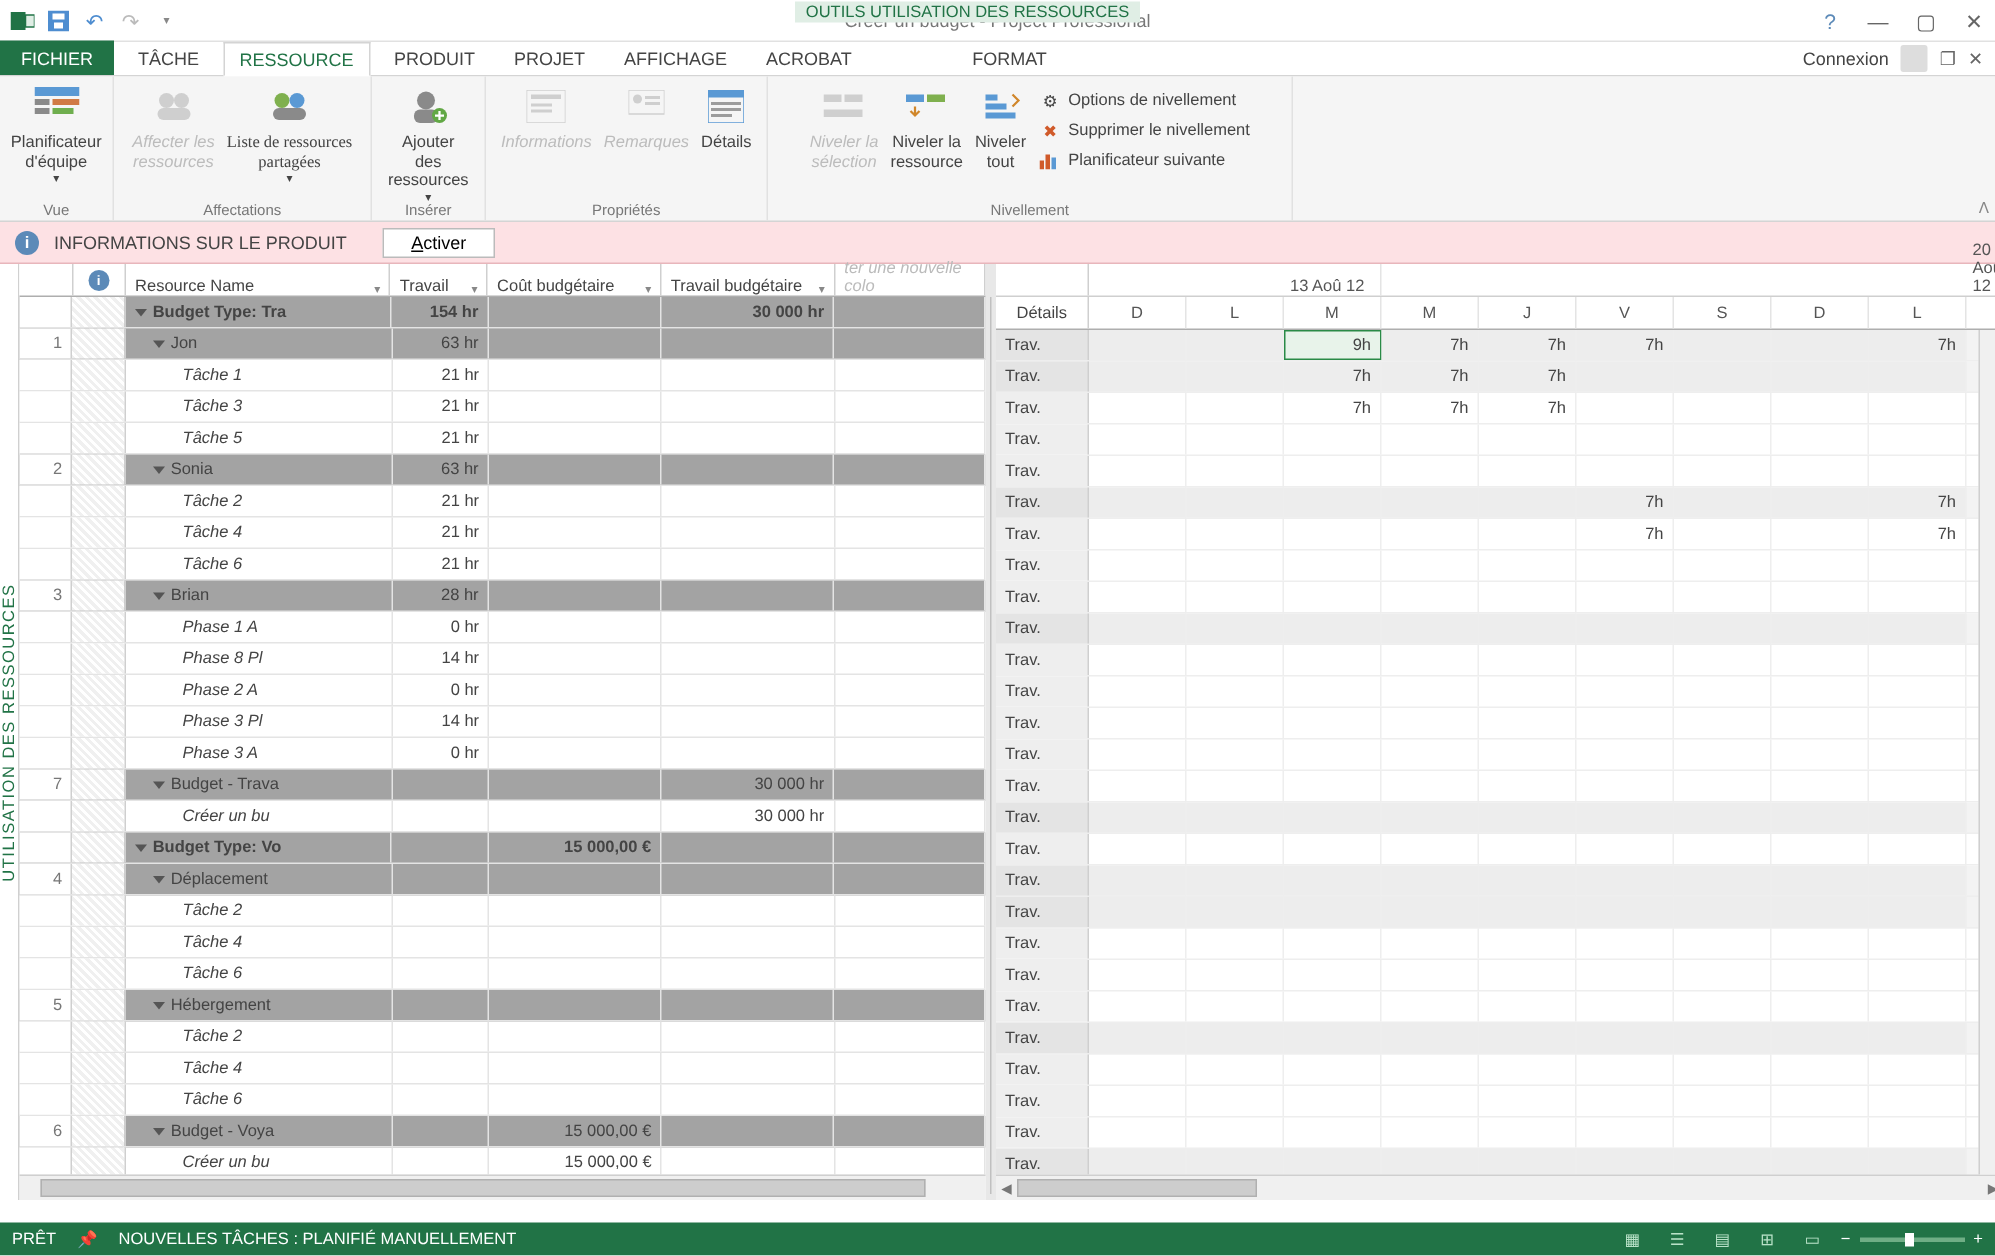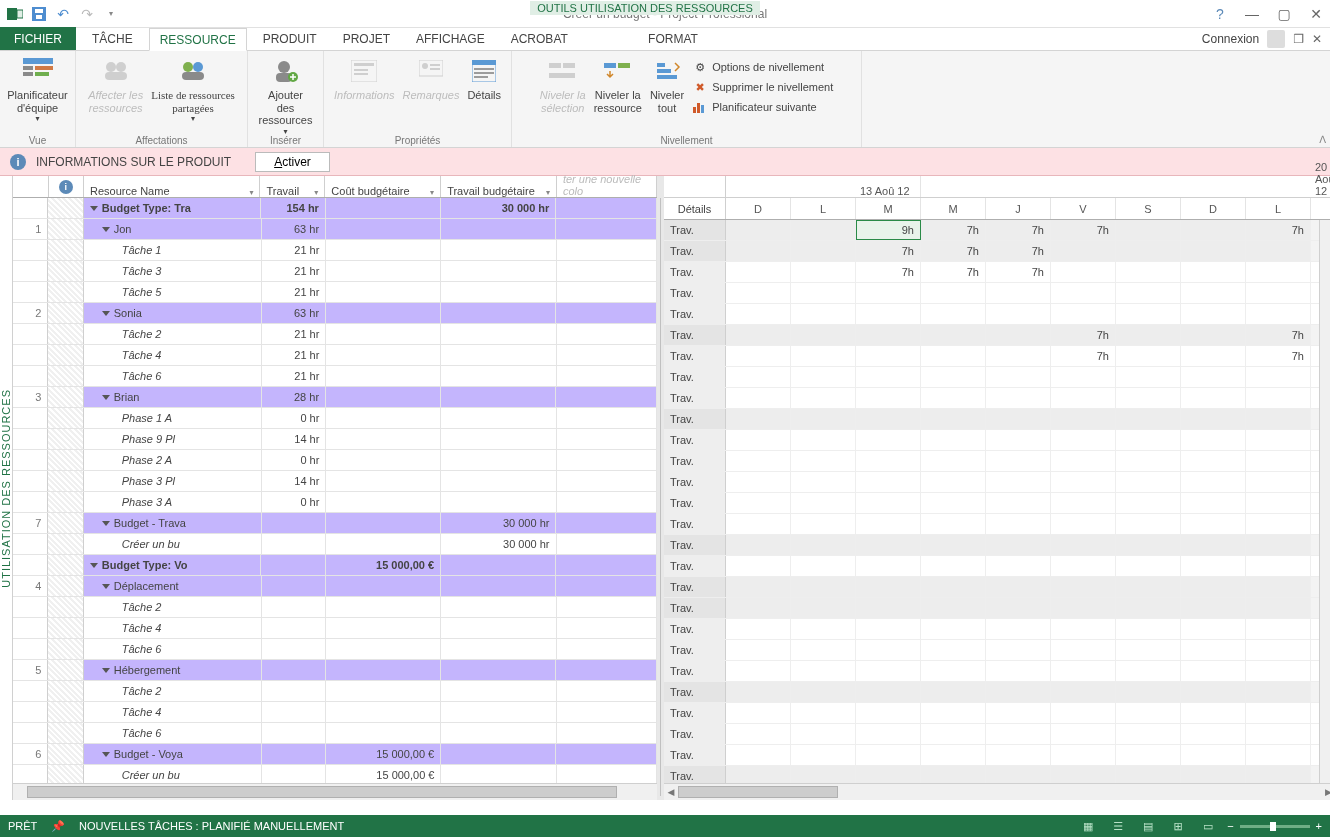--- a/index.html
+++ b/index.html
@@ -59,21 +59,21 @@
 .info-icon { width:14px; height:14px; border-radius:7px; background:#5c8ab8; color:#fff; font-size:9px; display:flex; align-items:center; justify-content:center; font-weight:bold; }
 .col-rownum { width:36px; }
 .col-name { width:180px; }
 .col-work { width:66px; text-align:right; }
 .col-budcost { width:118px; }
 .col-budwork{ width:118px; }
 .col-new    { width:102px; }
 
 .grid-body { flex:1; overflow:hidden; }
 .grow { height:21px; display:flex; border-bottom:1px solid #e4e4e4; font-size:11px; }
-.grow.grey { background:#c4b5fd; }
+.grow.grey { background:#a3a3a3; }
 .grow.bold { font-weight:bold; }
 .gcell { border-right:1px solid #e4e4e4; padding:0 6px; display:flex; align-items:center; overflow:hidden; white-space:nowrap; }
 .gcell.rownum { width:36px; justify-content:flex-end; background:#fff; border-right:1px solid #cfcfcf; color:#777; }
 .gcell.hatched { width:36px; background:repeating-linear-gradient(45deg,#f0f0f0,#f0f0f0 2px,#fff 2px,#fff 4px); border-right:1px solid #cfcfcf; }
 .gcell.name { width:182px; }
 .gcell.work { width:66px; justify-content:flex-end; }
 .gcell.budc { width:118px; justify-content:flex-end; }
 .gcell.budw { width:118px; justify-content:flex-end; }
 .gcell.newc { width:103px; }
 .tri { display:inline-block; width:0; height:0; border-left:4px solid transparent; border-right:4px solid transparent; border-top:5px solid #555; margin-right:4px; flex-shrink:0; }
@@ -455,21 +455,21 @@
           <div class="gcell hatched"></div>
           <div class="gcell name ind2">Phase 1 A</div>
           <div class="gcell work">0 hr</div>
           <div class="gcell budc"></div>
           <div class="gcell budw"></div>
           <div class="gcell newc"></div>
         </div>
         <div class="grow">
           <div class="gcell rownum"></div>
           <div class="gcell hatched"></div>
-          <div class="gcell name ind2">Phase 9 Pl</div>
+          <div class="gcell name ind2">Phase 8 Pl</div>
           <div class="gcell work">14 hr</div>
           <div class="gcell budc"></div>
           <div class="gcell budw"></div>
           <div class="gcell newc"></div>
         </div>
         <div class="grow">
           <div class="gcell rownum"></div>
           <div class="gcell hatched"></div>
           <div class="gcell name ind2">Phase 2 A</div>
           <div class="gcell work">0 hr</div>

